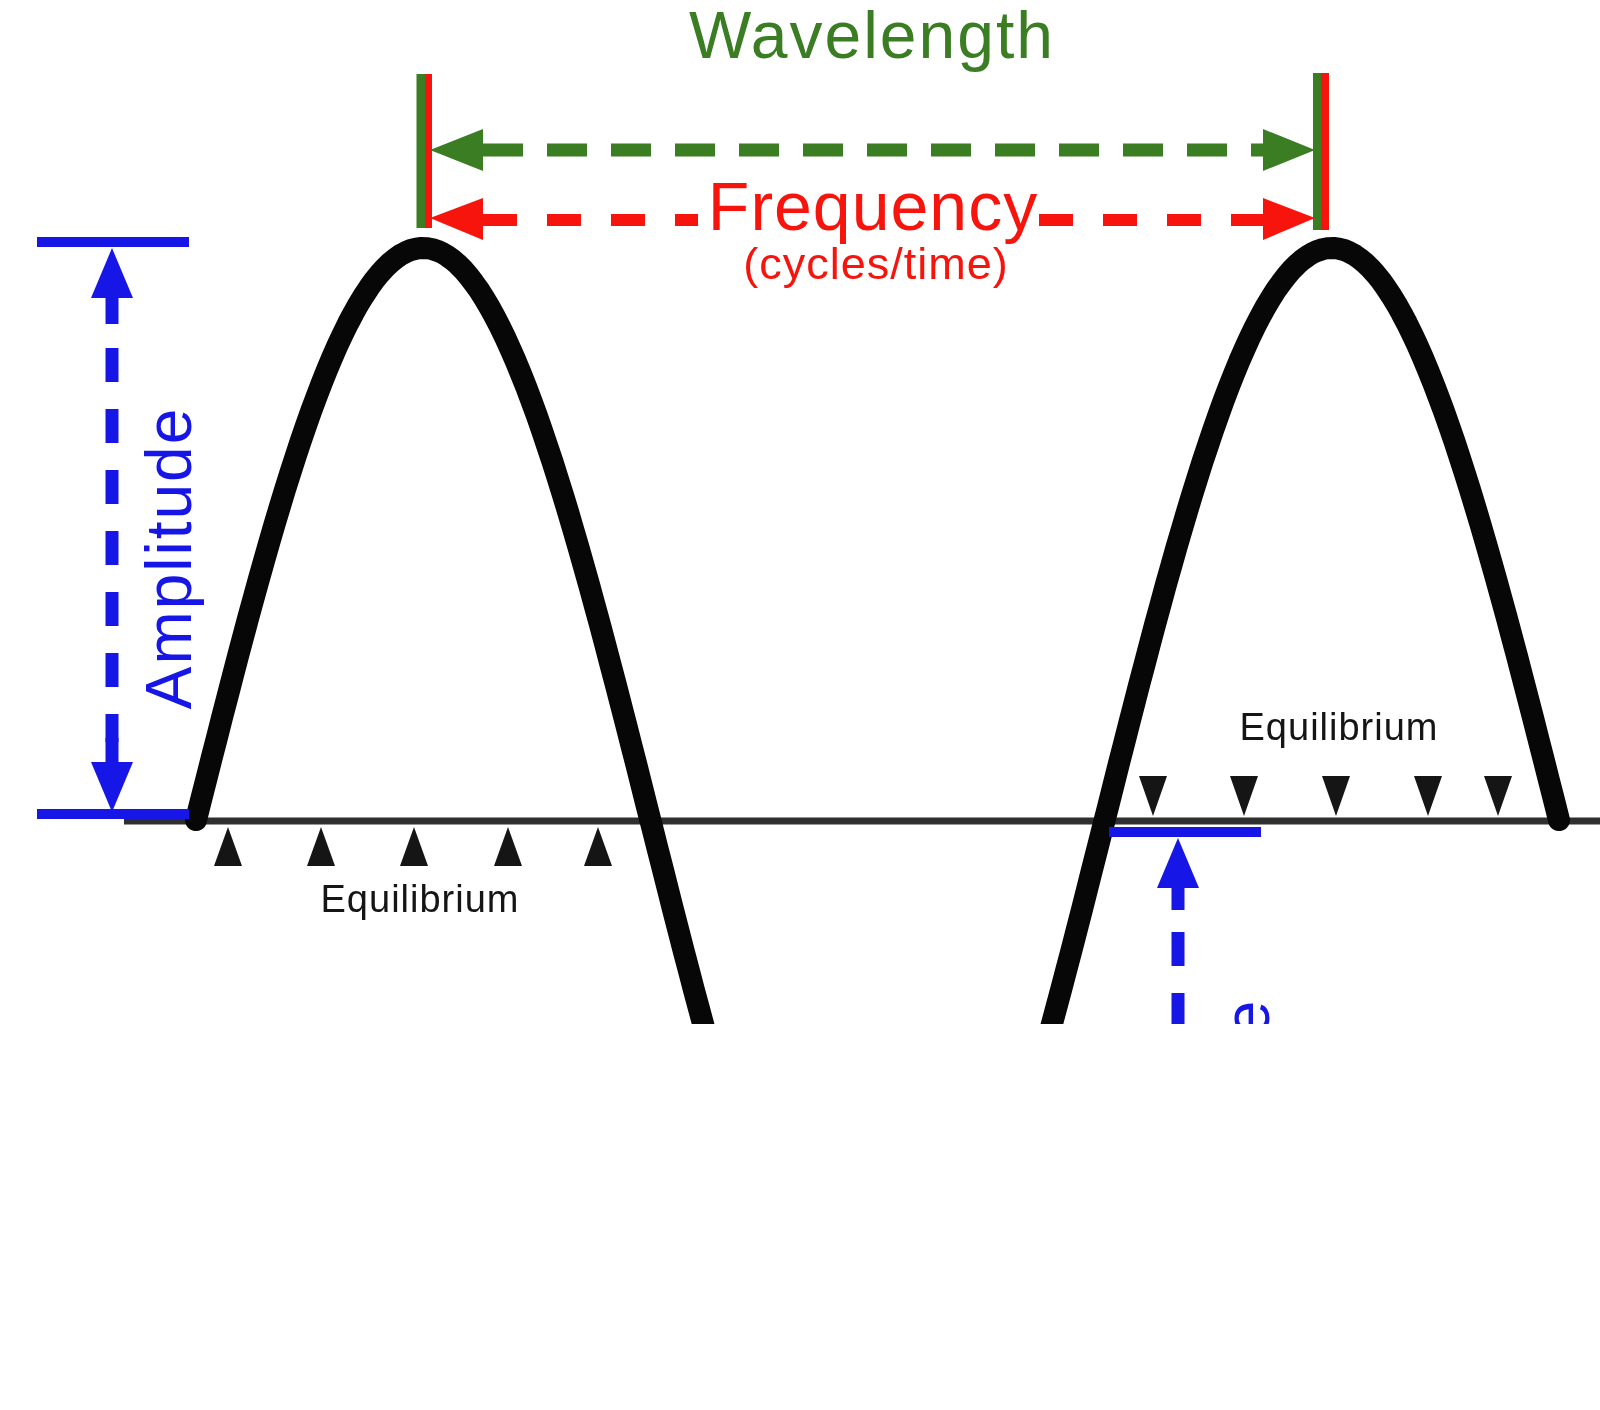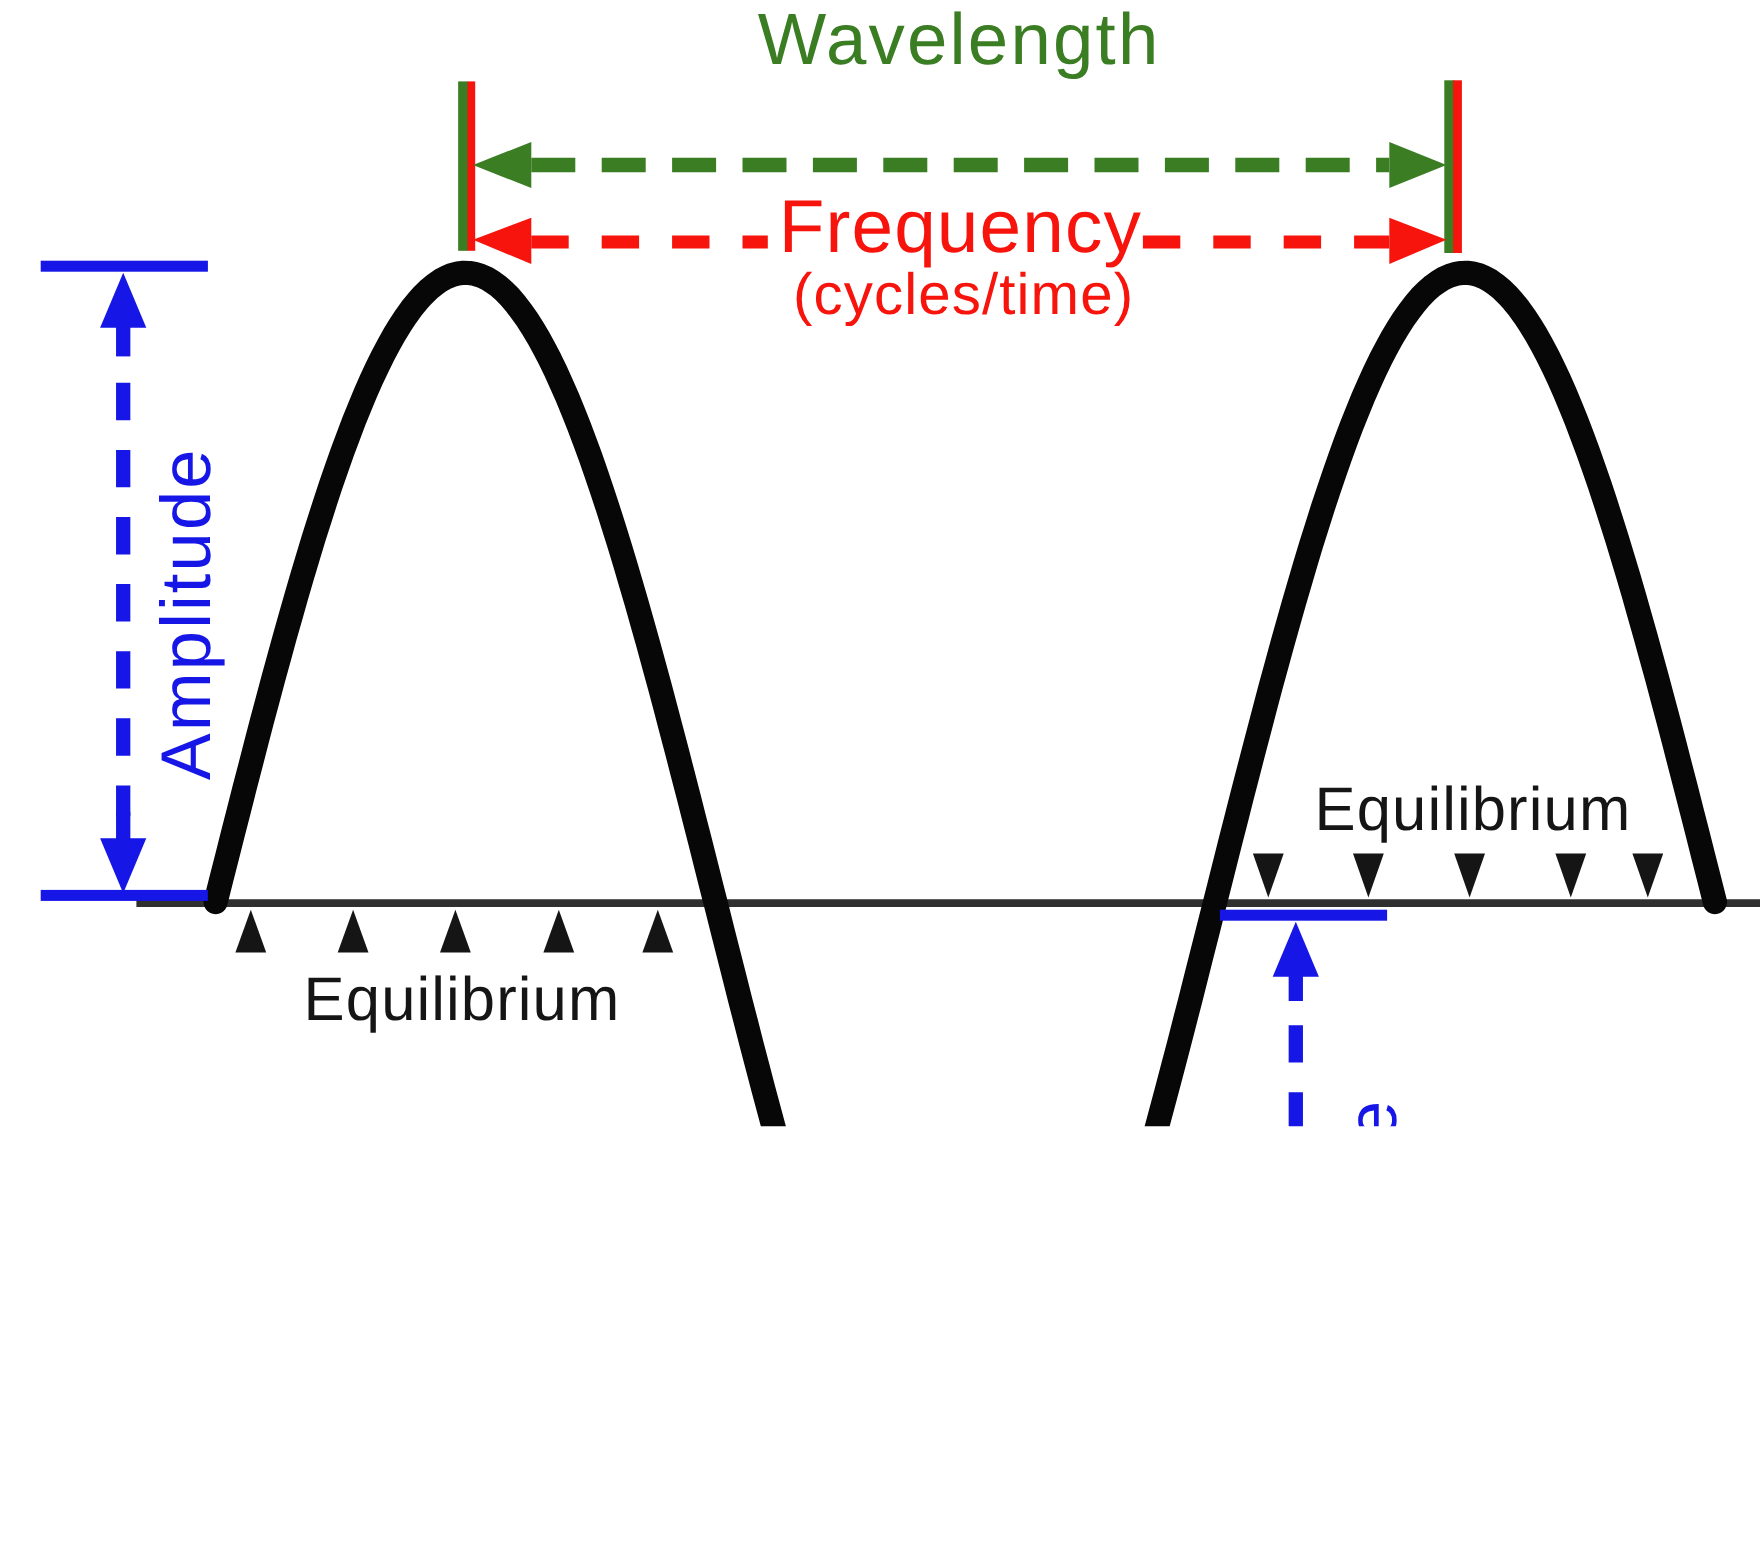--- a/index.html
+++ b/index.html
@@ -23,22 +23,22 @@
   .layer{position:absolute;left:0;top:0;width:1600px;height:1410px;}
   .lbl{position:absolute;white-space:nowrap;text-align:center;line-height:1;}
   .lbl.center{transform:translateX(-50%);}
   .green{color:var(--green);}
   .red{color:var(--red);}
   .blue{color:var(--blue);}
   .dark{color:var(--text-black);}
   .wavelength-title{font-size:66px;letter-spacing:2px;}
   .wavelength-sub{font-size:45px;letter-spacing:1px;}
   .frequency-title{font-size:68px;letter-spacing:1px;}
-  .frequency-sub{font-size:53px;letter-spacing:1px;}
-  .equilibrium-lbl{font-size:56px;letter-spacing:1px;}
+  .frequency-sub{font-size:45px;letter-spacing:1px;}
+  .equilibrium-lbl{font-size:38px;letter-spacing:1px;}
   .amplitude-lbl{
     position:absolute;width:400px;height:70px;line-height:70px;
     text-align:center;font-size:64px;letter-spacing:2px;
     transform:rotate(-90deg);transform-origin:50% 50%;
   }
   
   .f-green{fill:var(--green);}   .s-green{stroke:var(--green);}
   .f-red{fill:var(--red);}       .s-red{stroke:var(--red);}
   .f-blue{fill:var(--blue);}     .s-blue{stroke:var(--blue);}
   .f-black{fill:var(--text-black);}

